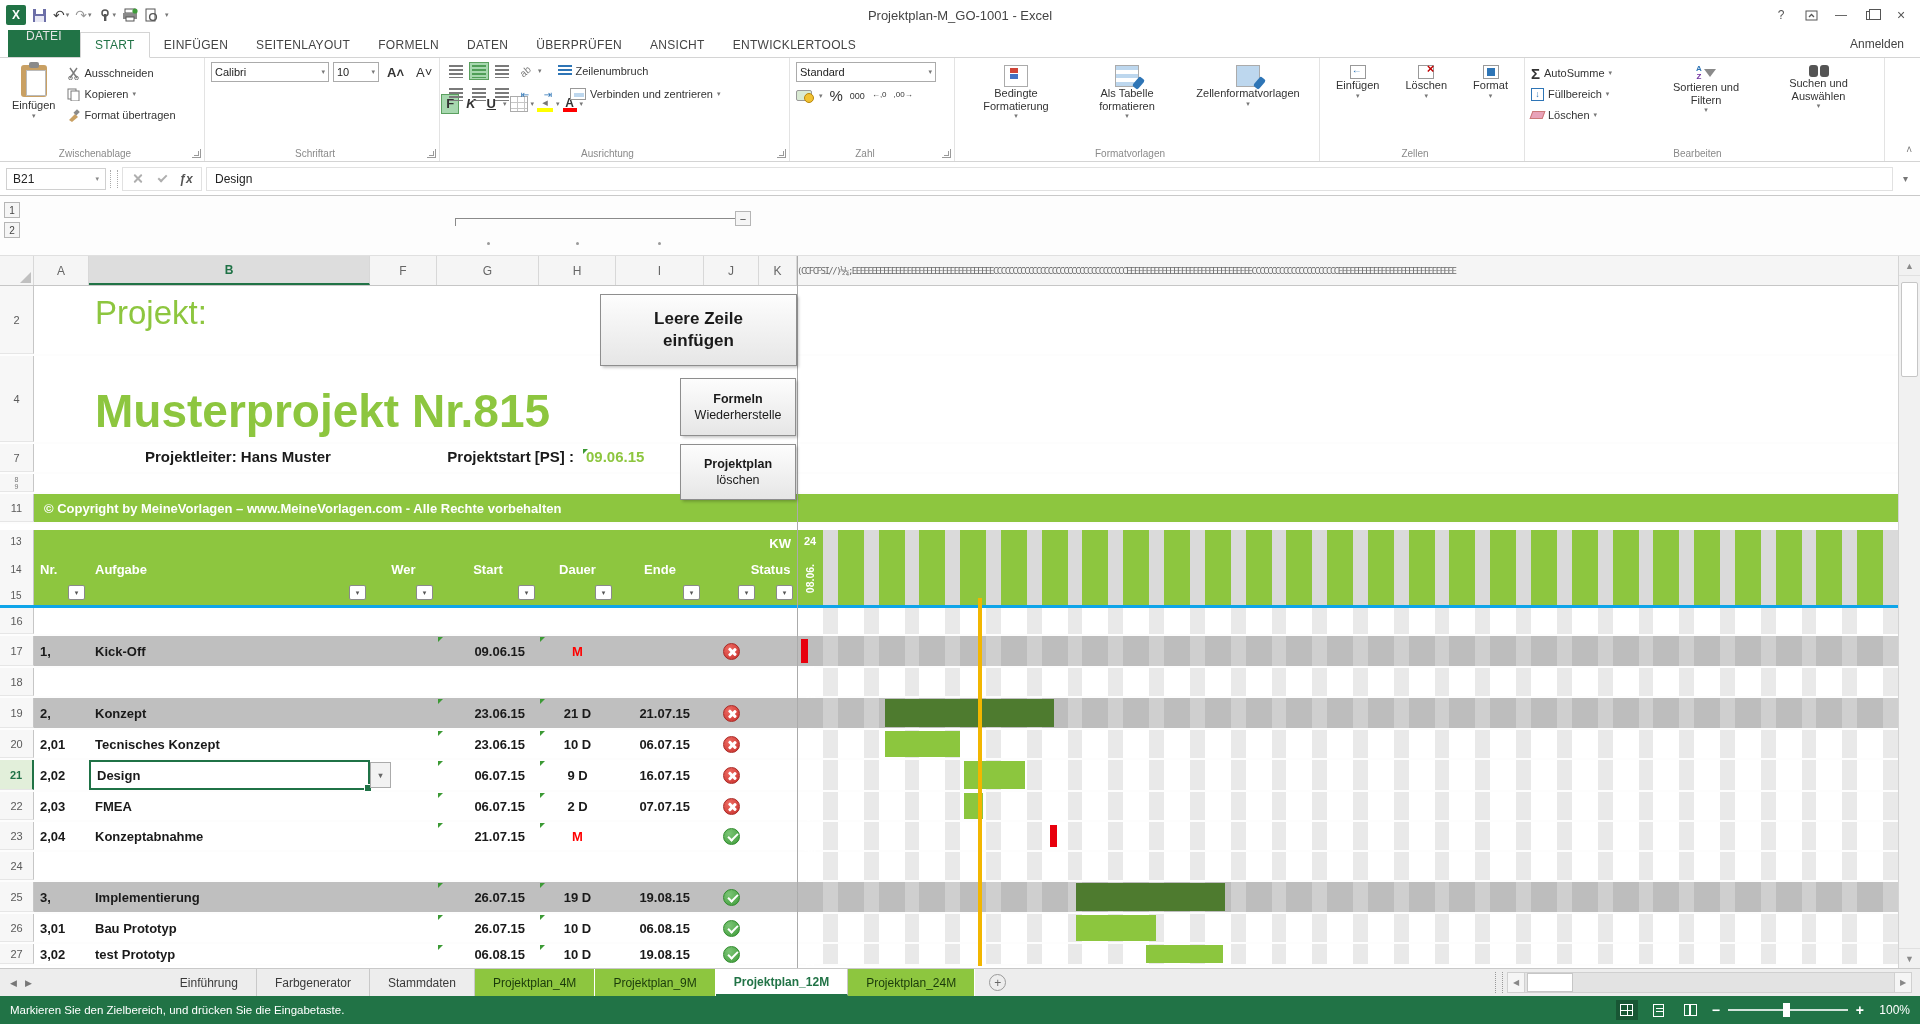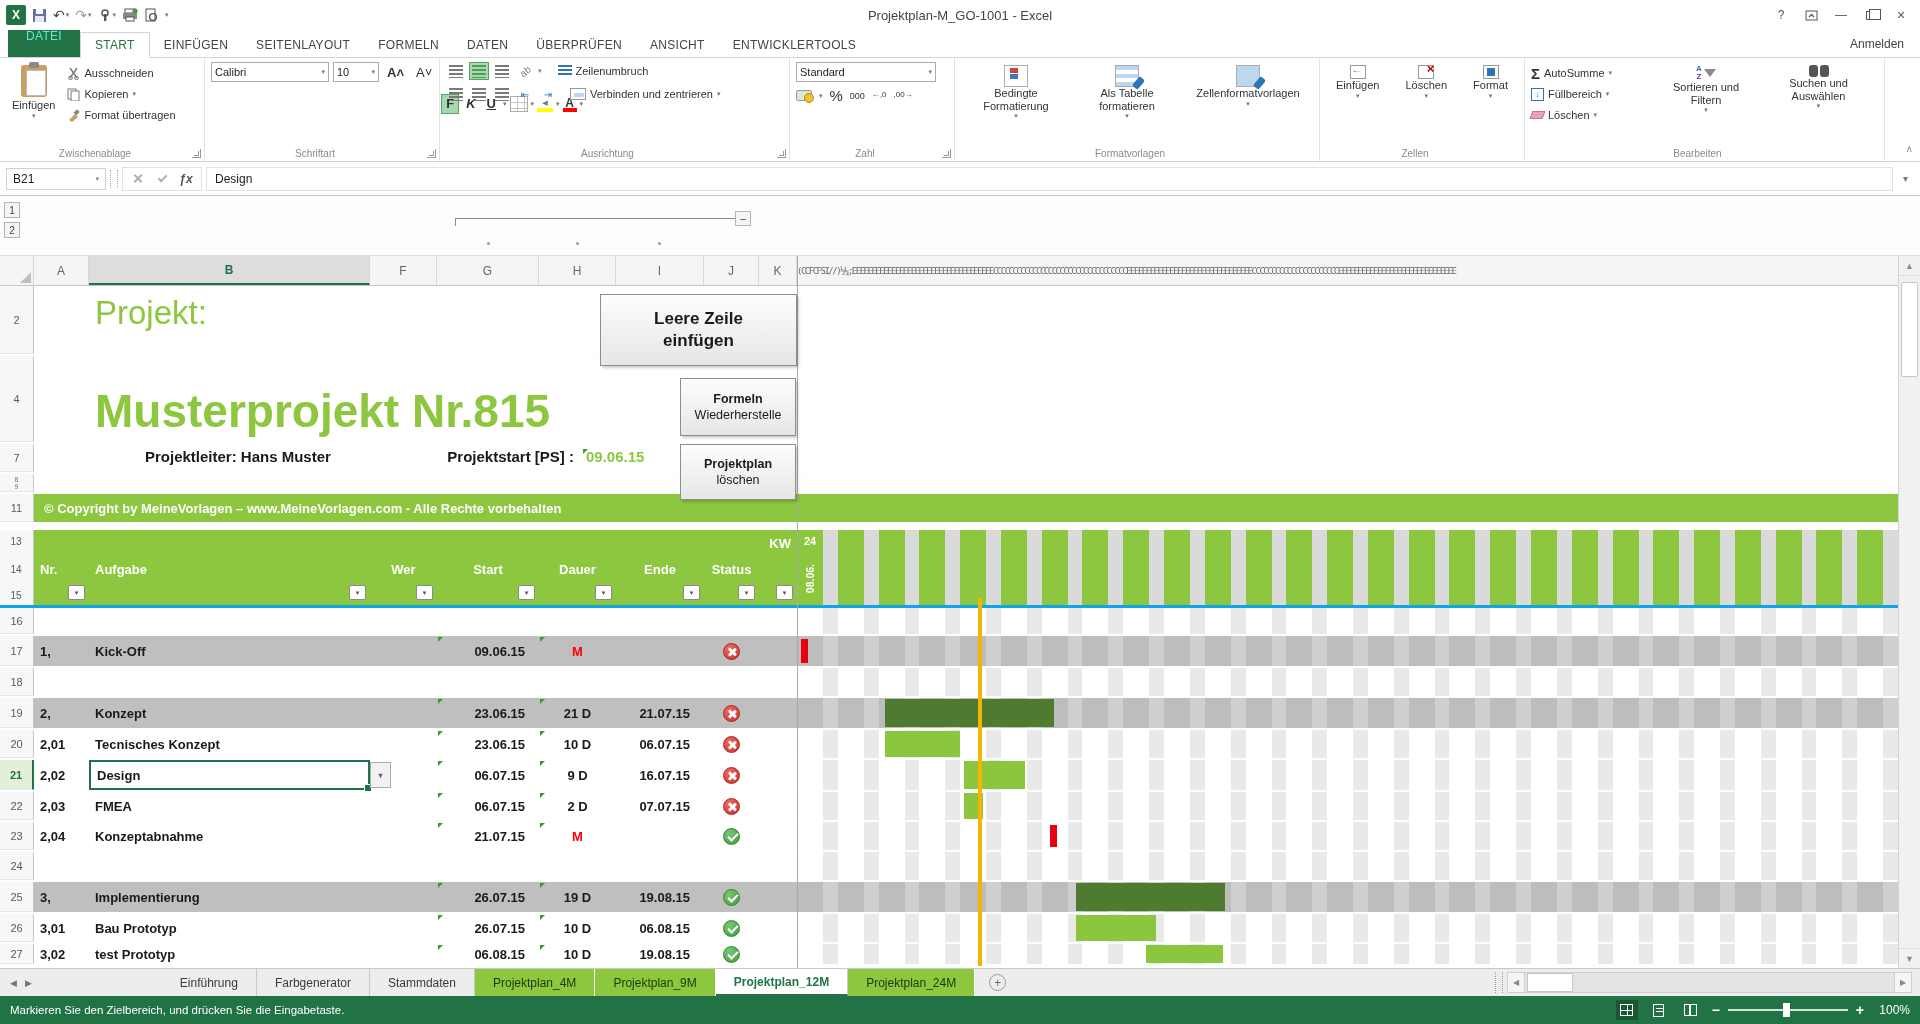--- a/index.html
+++ b/index.html
@@ -14,21 +14,21 @@
   .qbtn .dd{font-size:7px;color:#777;font-style:normal;margin-left:1px;}
   .tb-title{position:absolute;left:0;right:0;text-align:center;font-size:13px;color:#444;pointer-events:none;}
   .winbtns{margin-left:auto;display:flex;align-items:center;gap:4px;padding-right:6px;z-index:2;}
   .winbtn{width:26px;height:20px;display:flex;align-items:center;justify-content:center;color:#555;font-size:12px;}
   .restore-glyph{width:10px;height:9px;border:1px solid #555;position:relative;}
   .restore-glyph::before{content:'';position:absolute;top:-3px;left:2px;width:10px;height:9px;border:1px solid #555;background:#fff;}
 
   
   .rtabs{height:28px;display:flex;align-items:flex-end;background:#fff;border-bottom:1px solid #D4D4D4;padding-left:8px;}
   .rtab{padding:5px 14px;font-size:12px;color:#444;letter-spacing:.3px;}
-  .rtab.datei{background:#217346;color:#5eead4;padding:14px 18px;}
+  .rtab.datei{background:#217346;color:#e5e5e5;padding:14px 18px;}
   .rtab.active{background:#fff;color:#217346;border:1px solid #D4D4D4;border-bottom:1px solid #fff;margin-bottom:-1px;}
   .account{margin-left:auto;padding-right:16px;color:#444;font-size:12px;align-self:center;}
 
   
   .ribbon{height:104px;background:#fff;border-bottom:1px solid #D4D4D4;display:flex;position:relative;}
   .rgroup{position:relative;border-right:1px solid #E3E3E3;padding:4px 6px 16px 6px;display:flex;gap:6px;}
   .rg-label{position:absolute;bottom:2px;left:0;right:14px;text-align:center;font-size:10px;color:#8a8a8a;}
   .launcher{position:absolute;bottom:3px;right:3px;width:9px;height:9px;border-right:1px solid #9a9a9a;border-bottom:1px solid #9a9a9a;}
   .launcher::before{content:'';position:absolute;right:1px;bottom:1px;width:4px;height:4px;border-right:1px solid #9a9a9a;border-bottom:1px solid #9a9a9a;}
   .rbig{display:flex;flex-direction:column;align-items:center;justify-content:flex-start;padding:3px 6px;font-size:11px;color:#333;text-align:center;line-height:1.15;}
@@ -596,21 +596,21 @@
         </div>
         <div class="hdr-left">
           <span class="kwlabel">KW</span>
           <div class="hlabels" id="hlabels">
               <span class="hl-left" style="width: 55px;">Nr.</span>
               <span class="hl-left" style="width: 281px;">Aufgabe</span>
               <span class="hl-center" style="width: 67px;">Wer</span>
               <span class="hl-center" style="width: 102px;">Start</span>
               <span class="hl-center" style="width: 77px;">Dauer</span>
               <span class="hl-center" style="width: 88px;">Ende</span>
-              <span class="hl-center" style="width: 55px;">Status</span>
+              <span class="hl-center" style="width: 55px; margin-left: 39px;">Status</span>
               <span class="hl-center" style="width: 38px;"></span>
             </div>
           <div id="filters">
               <div class="filterbtn" style="left: 34px;">▾</div>
               <div class="filterbtn" style="left: 315px;">▾</div>
               <div class="filterbtn" style="left: 382px;">▾</div>
               <div class="filterbtn" style="left: 484px;">▾</div>
               <div class="filterbtn" style="left: 561px;">▾</div>
               <div class="filterbtn" style="left: 649px;">▾</div>
               <div class="filterbtn" style="left: 704px;">▾</div>

